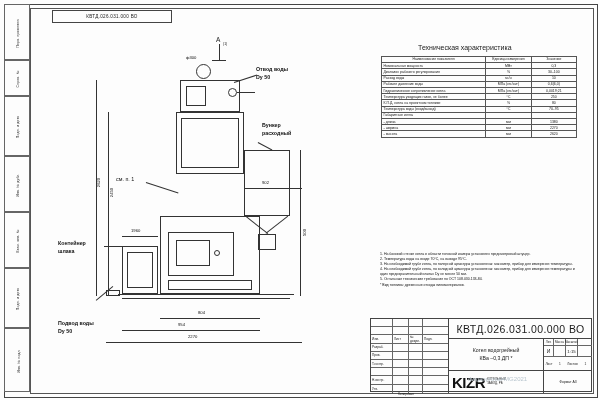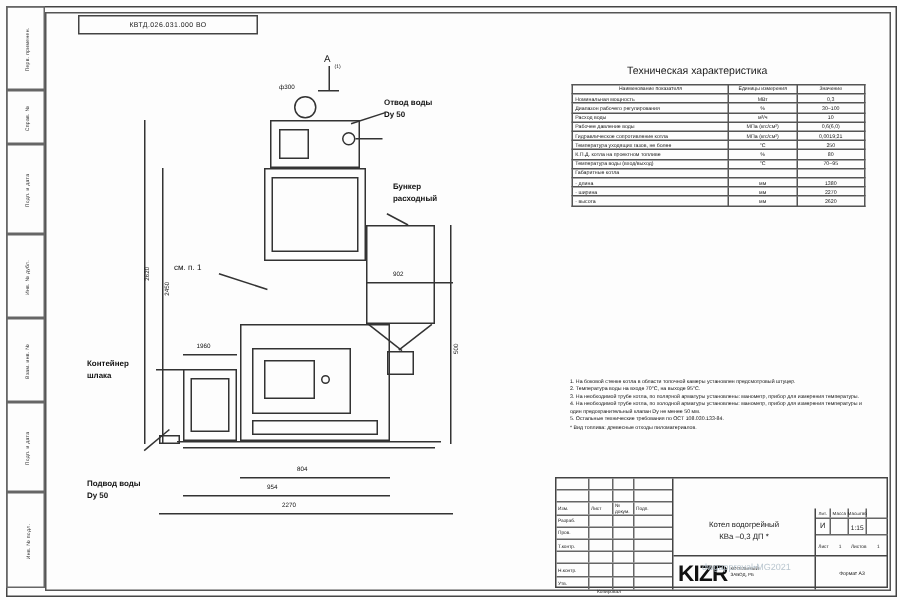--- a/index.html
+++ b/index.html
@@ -300,20 +300,21 @@
         <div class="st-c4"></div>
       </div>
       <div class="st-row" style="border-bottom:none;">
         <div class="st-c1">Утв.</div>
         <div class="st-c2"></div>
         <div class="st-c3"></div>
         <div class="st-c4"></div>
       </div>
     </div>
     <div class="st-r">
+      <div class="code-box">КВТД.026.031.00.000 ВО</div>
       <div class="name-box">
         <div>Котел водогрейный</div>
         <div>КВа –0,3 ДП *</div>
       </div>
       <div class="meta-box">
         <div class="meta-hdr">
           <div class="mh1">Лит.</div>
           <div class="mh2">Масса</div>
           <div class="mh3">Масштаб</div>
           <div class="mh4"></div>

